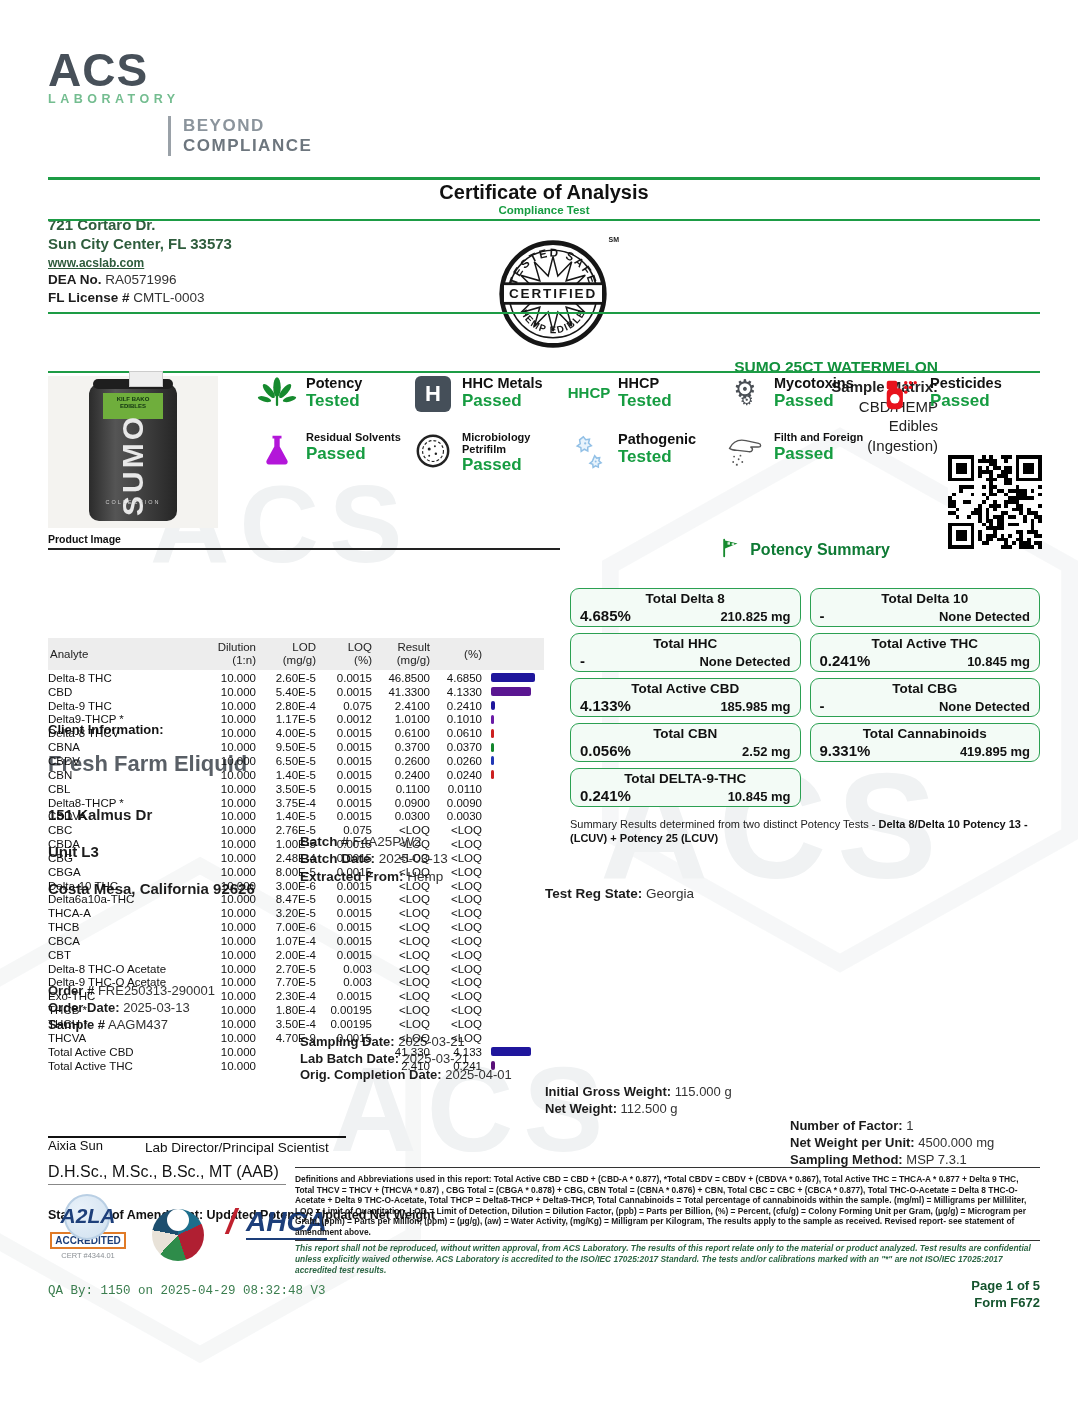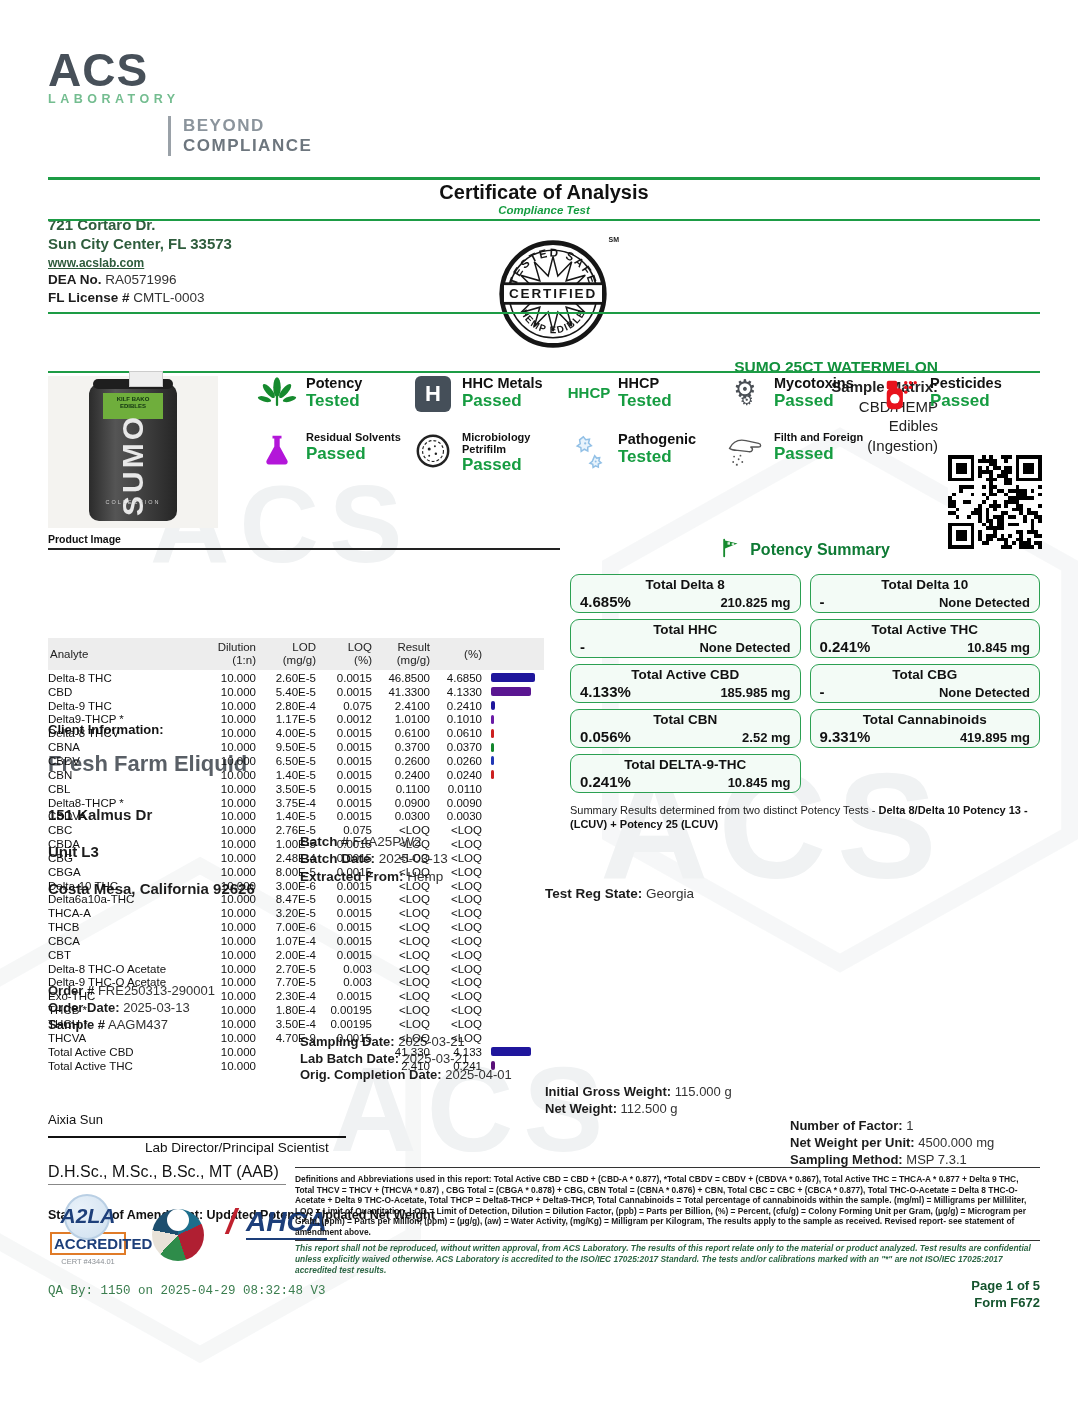--- a/index.html
+++ b/index.html
@@ -23,21 +23,21 @@
   .site { font-size:12px; font-weight:bold; color:#2e5c3c; text-decoration:underline; margin:2px 0 1px; }
   .kv { font-size:13.5px; color:#333; line-height:1.3; }
   .kv b { color:#1c1c1c; }
   .prod-block { width:300px; text-align:right; line-height:1.3; }
   .prod-title { font-size:15.5px; font-weight:bold; color:#12913c; }
   .prod-line { font-size:15px; color:#222; }
   .prod-line.b { font-weight:bold; }
 
   .rule { position:absolute; left:48px; width:992px; height:2.5px; background:#1d9c45; }
   .coa-title { position:absolute; left:0; width:100%; text-align:center; font-size:20px; font-weight:bold; color:#111; }
-  .coa-sub { position:absolute; left:0; width:100%; text-align:center; font-size:11.5px; font-weight:bold; color:#169c41;font-style:italic; }
+  .coa-sub { position:absolute; left:0; width:100%; text-align:center; font-size:11.5px; font-weight:bold; color:#169c41; }
 
   .sec-label { font-size:13px; font-weight:bold; color:#111; }
   .company { font-size:22px; font-weight:bold; color:#595f66; }
   .client-addr { font-size:15px; font-weight:bold; color:#1c1c1c; line-height:1.28; }
   .statement { font-size:12.5px; font-weight:bold; color:#111; }
 
   
   .badges { position:absolute; left:256px; top:376px; width:790px; display:grid;
             grid-template-columns:repeat(5,156px); row-gap:16px; z-index:2; }
   .badge { display:flex; align-items:flex-start; gap:8px; }
@@ -77,42 +77,42 @@
   .c-loq { width:56px; text-align:right; }
   .c-res { width:58px; text-align:right; }
   .c-pct { width:52px; text-align:right; }
   .c-bar { width:56px; padding-left:9px; }
   .bar { display:block; width:0; height:9px; border-radius:2px; }
 
   
   .rpanel { position:absolute; left:570px; top:538px; width:470px; z-index:2; }
   .sum-head { display:flex; align-items:center; justify-content:center; gap:10px;
               font-size:16px; font-weight:bold; color:#0e7a34; }
-  .cards { display:grid; grid-template-columns:1fr 1fr; gap:6px 9px; margin-top:12px; }
+  .cards { display:grid; grid-template-columns:1fr 1fr; gap:6px 9px; margin-top:26px; }
   .card { border:1.6px solid #2ba052; border-radius:9px; background:#f3fbf6; padding:2px 9px 4px; height:39px; }
   .card-title { text-align:center; font-weight:bold; font-size:13.5px; color:#111; line-height:1.15; }
   .card-vals { display:flex; justify-content:space-between; align-items:baseline; font-weight:bold; color:#111; }
   .card-left { font-size:15px; } .card-right { font-size:13px; }
   .sum-note { margin-top:10px; font-size:11px; color:#222; line-height:1.3; }
   .sum-note b { color:#111; }
 
   
   .sig-line { position:absolute; left:48px; top:1136px; width:298px; height:2px; background:#111; z-index:2; }
-  .sig-name { position:absolute; left:48px; top:1112px; font-size:13px; color:#111; z-index:2; }
+  .sig-name { position:absolute; left:48px; top:1138px; font-size:13px; color:#111; z-index:2; }
   .sig-title { position:absolute; left:145px; top:1140px; font-size:13.5px; color:#111; z-index:2; }
   .sig-cred { position:absolute; left:48px; top:1163px; font-size:16px; color:#111; z-index:2; }
   .cred-line { position:absolute; left:48px; top:1184px; width:238px; height:1px; background:#888; z-index:2; }
 
   
   .logos { position:absolute; left:50px; top:1194px; display:flex; gap:26px; align-items:flex-start; z-index:2; }
   .a2la { width:76px; text-align:center; position:relative; }
   .a2la-globe { position:absolute; left:14px; top:0; width:46px; height:46px; border-radius:50%;
                 border:2px solid #b9cfe4; background:radial-gradient(circle at 35% 35%, #eaf2fa, #cfe0ef); }
   .a2la-text { position:relative; font-size:21px; font-weight:bold; font-style:italic; color:#1d3f7a; padding-top:10px; }
-  .a2la-box { margin-top:4px; border:2px solid #e07b28; color:#1d3f7a; font-size:15px; font-weight:bold; padding:1px 2px; background:#fff; }
+  .a2la-box { margin-top:4px; border:2px solid #e07b28; color:#1d3f7a; font-size:10px; font-weight:bold; padding:1px 2px; background:#fff; }
   .a2la-cert { margin-top:2px; font-size:7.5px; color:#8a8f94; }
   .round-logo { width:52px; height:52px; border-radius:50%; margin-top:4px;
                 background:conic-gradient(#1d6e8c 0 18%, #b01f32 18% 45%, #2e8c4a 45% 62%, #e8e2d8 62% 78%, #1d4e6e 78% 100%); }
   .round-logo i { display:block; width:22px; height:22px; background:#fff; border-radius:50%; margin:15px; }
   .ahca { margin-top:12px; position:relative; padding-left:16px; }
   .ahca-text { font-size:28px; font-weight:bold; font-style:italic; color:#1d3f7a; border-bottom:2px solid #1d3f7a; }
   .ahca-slash { position:absolute; left:0; top:2px; width:4px; height:26px; background:#c0212e; transform:skewX(-22deg); }
   .ahca-sub { font-size:4.5px; color:#1d3f7a; letter-spacing:0.5px; }
 
   

